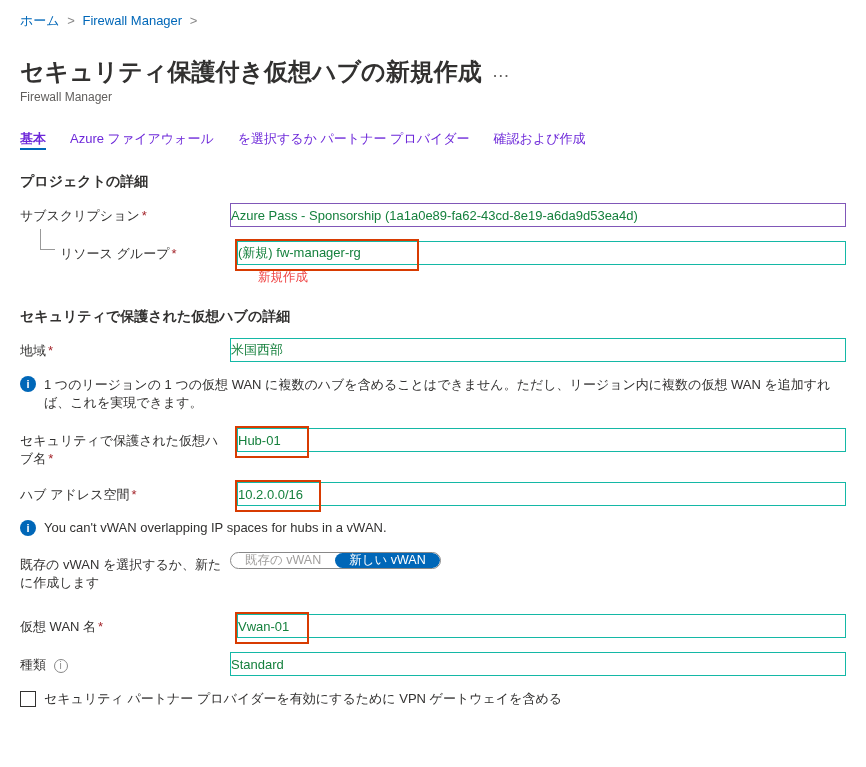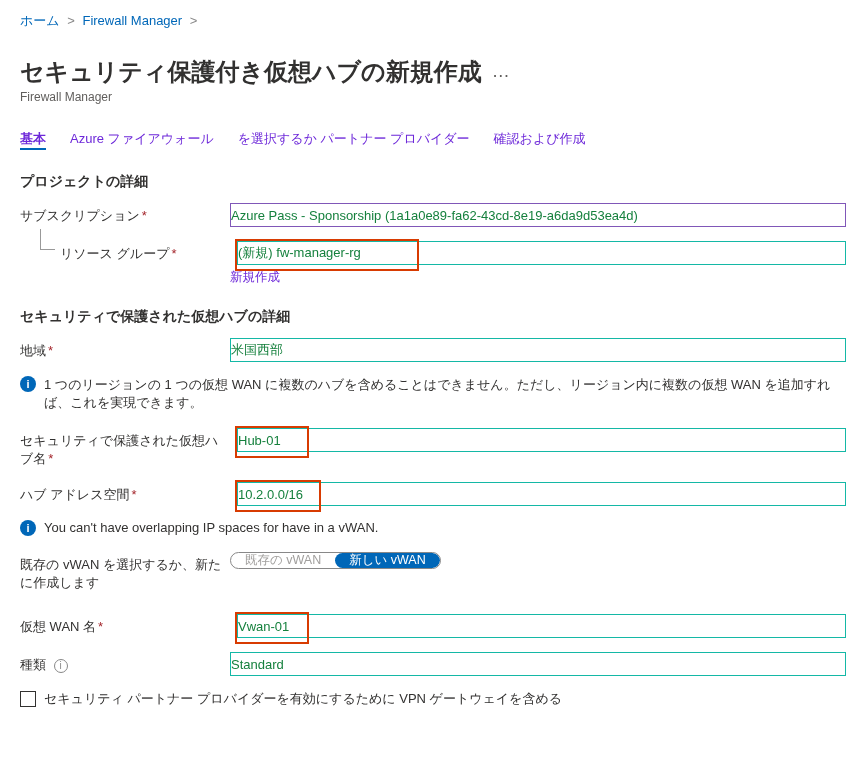--- a/index.html
+++ b/index.html
@@ -35,21 +35,21 @@
     display:inline-flex; align-items:center; justify-content:center;
     width:14px; height:14px; border:1px solid #888; border-radius:50%;
     font-size:10px; color:#888; margin-left:4px; line-height:1;
   }
   .form-control-wrap { flex: 1; }
   .form-control {
     width: 100%; height: 24px; border: 1px solid #14b8a6; padding: 0 0;
     font-size: 13px; background: #fff; color: #15803d;
   }
   .form-control.select { border-color: #8057b8; }
-  .link-below { color: #6d28d9; font-size: 12.5px; margin-top: 4px; cursor:pointer; }
+  .link-below { color: #ef4444; font-size: 12.5px; margin-top: 4px; cursor:pointer;margin-left:28px; }
   .highlight-partial { position:relative;margin-left:7px; }
   .highlight-partial::after {
     content:""; position:absolute; left:-2px; top:-2px; height:calc(100% + 4px);
     width:68px; border:2px solid #d83b01; pointer-events:none;
   }
   .highlight-partial.w1::after{ width:180px; }
   .highlight-partial.w2::after{ width:70px; }
   .highlight-partial.w3::after{ width:82px; }
   .highlight-partial.w4::after{ width:70px; }
   .info-row { display:flex; align-items:flex-start; gap:8px; margin: 10px 0 16px 0; font-size: 13px; }
@@ -144,21 +144,21 @@
     </div>
     <div class="form-control-wrap">
       <div class="highlight-partial w3">
         <input class="form-control" value="10.2.0.0/16" style="">
       </div>
     </div>
   </div>
 
   <div class="info-row">
     <span class="info-circle">i</span>
-    <span>You can't have overlapping IP spaces for have in a vWAN.</span>
+    <span>You can't vWAN overlapping IP spaces for hubs in a vWAN.</span>
   </div>
 
   <div class="form-row">
     <div class="form-label">既存の vWAN を選択するか、新たに作成します</div>
     <div class="form-control-wrap">
       <div class="toggle-group">
         <div class="toggle-opt disabled">既存の vWAN</div>
         <div class="toggle-opt active">新しい vWAN</div>
       </div>
     </div>

